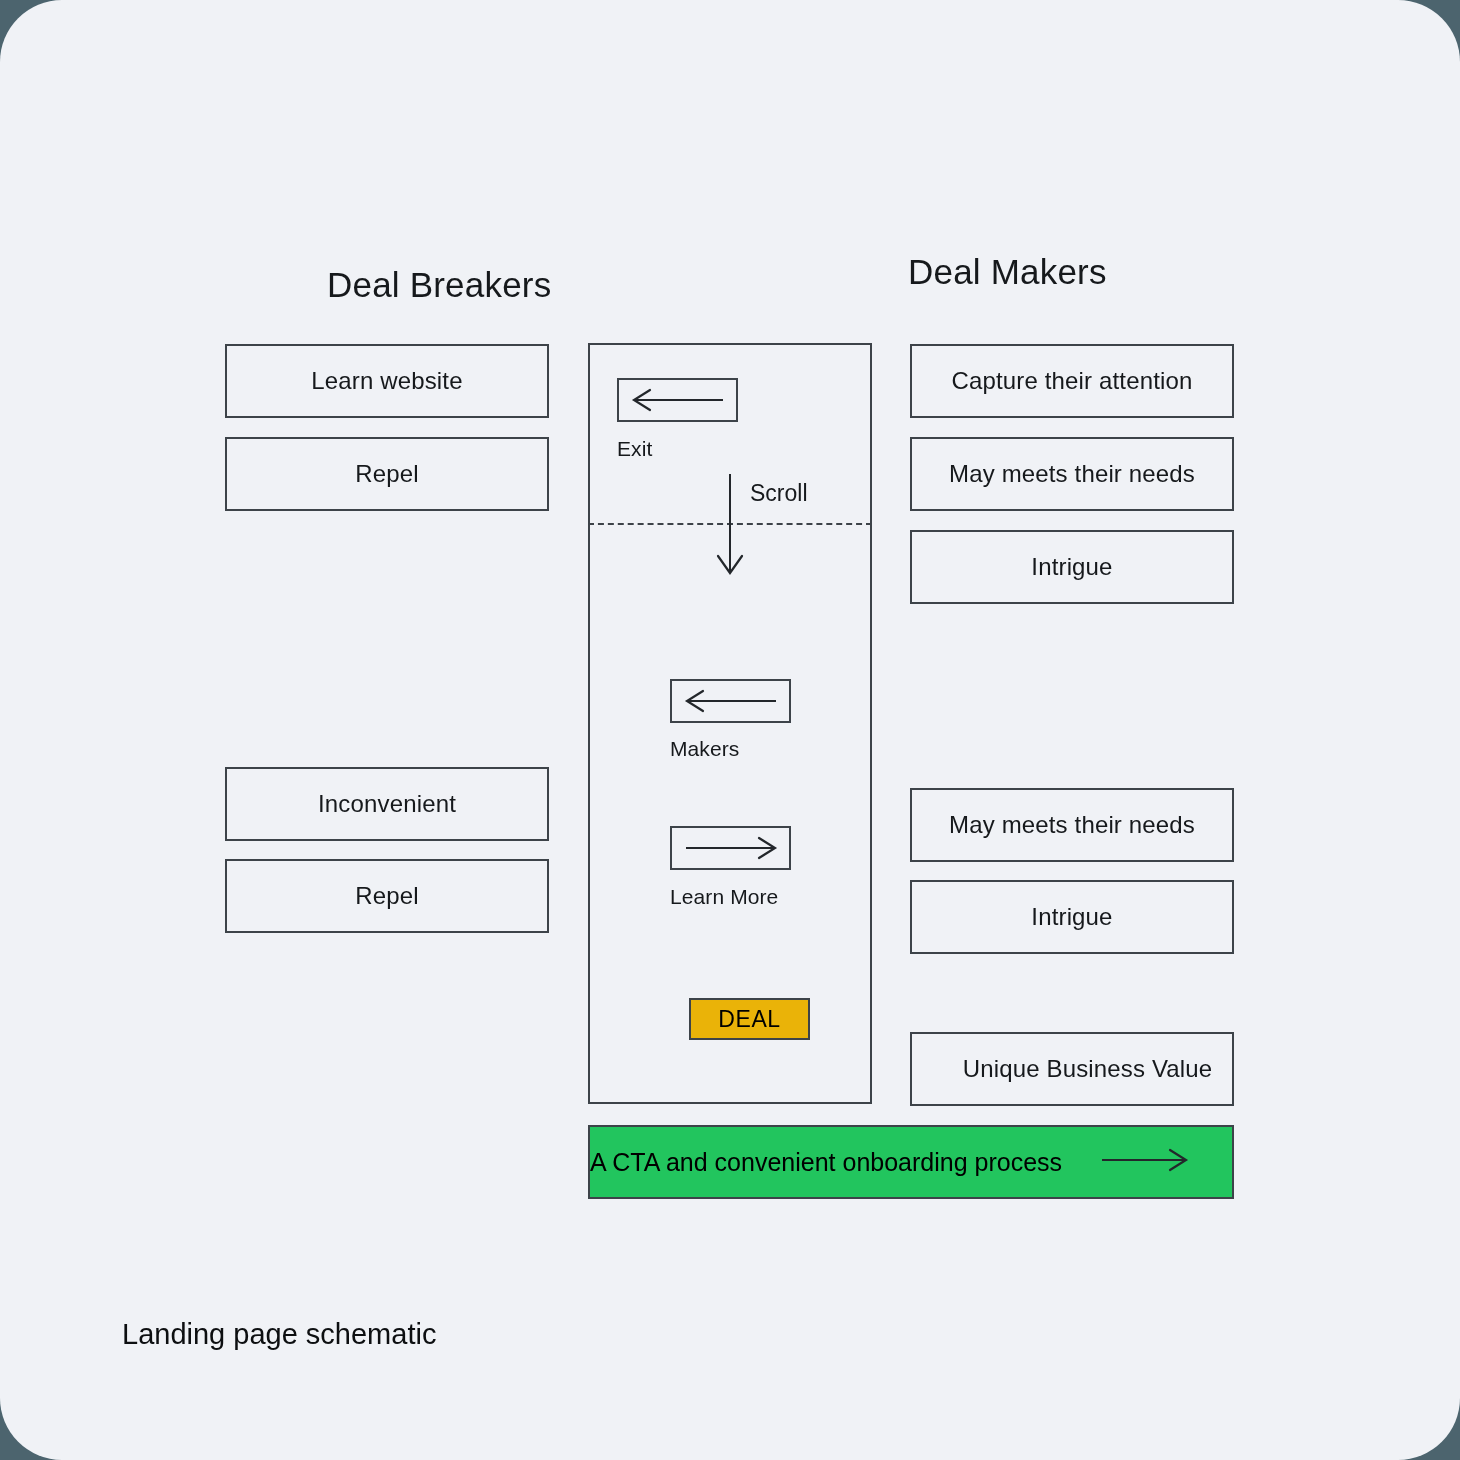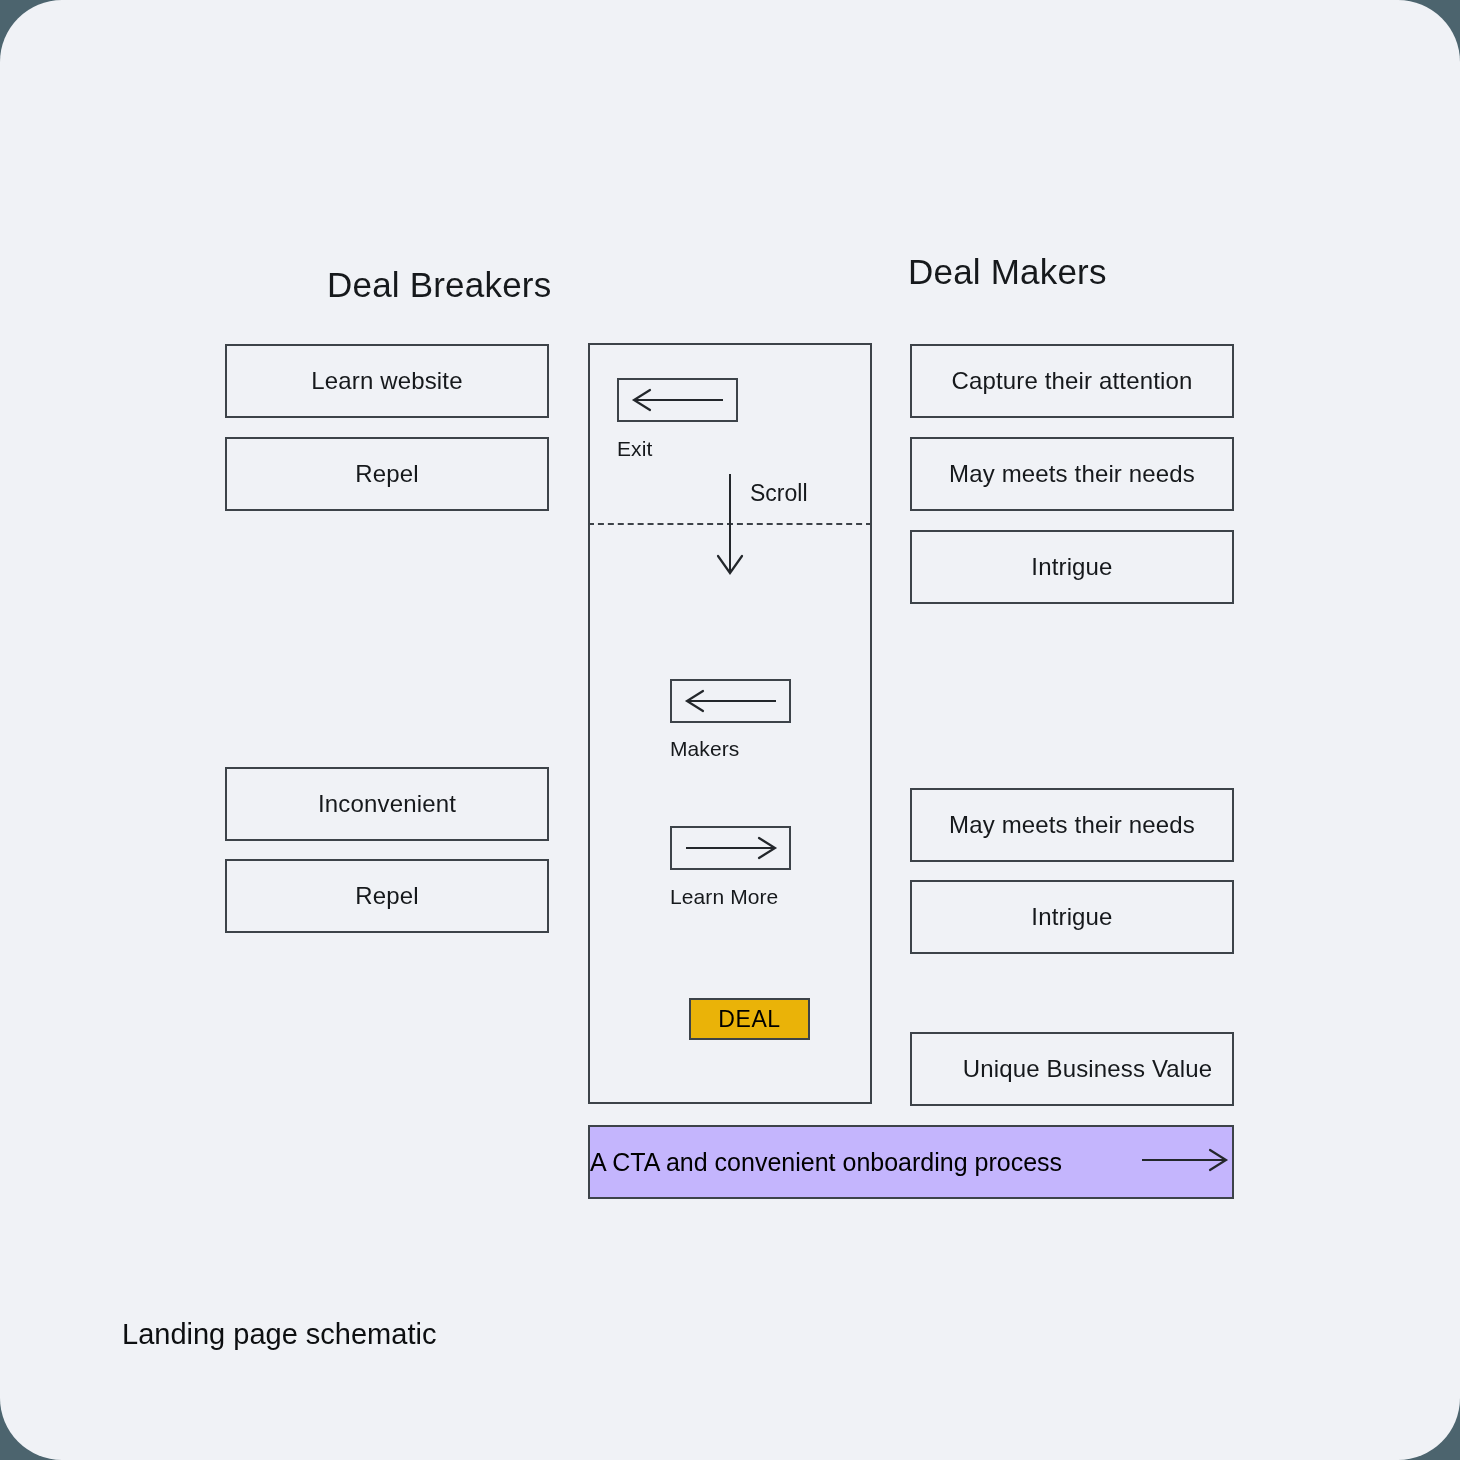--- a/index.html
+++ b/index.html
@@ -162,23 +162,23 @@
   #cta-bar {
     position: absolute;
     left: 588px;
     top: 1125px;
     width: 646px;
     height: 74px;
     border: 2px solid #3d4349;
     box-sizing: border-box;
     display: flex;
     align-items: center;
-    justify-content: space-between;
+    justify-content: flex-start;
     gap: 38px;
-    background: #c4b5fd;
+    background: #22c55e;
   }
   #cta-bar .box-label { font-size: 25px; }
 
   
   #footer-caption {
     position: absolute;
     left: 122px;
     top: 1318px;
     font-size: 29px;
     color: #0d0f11;

